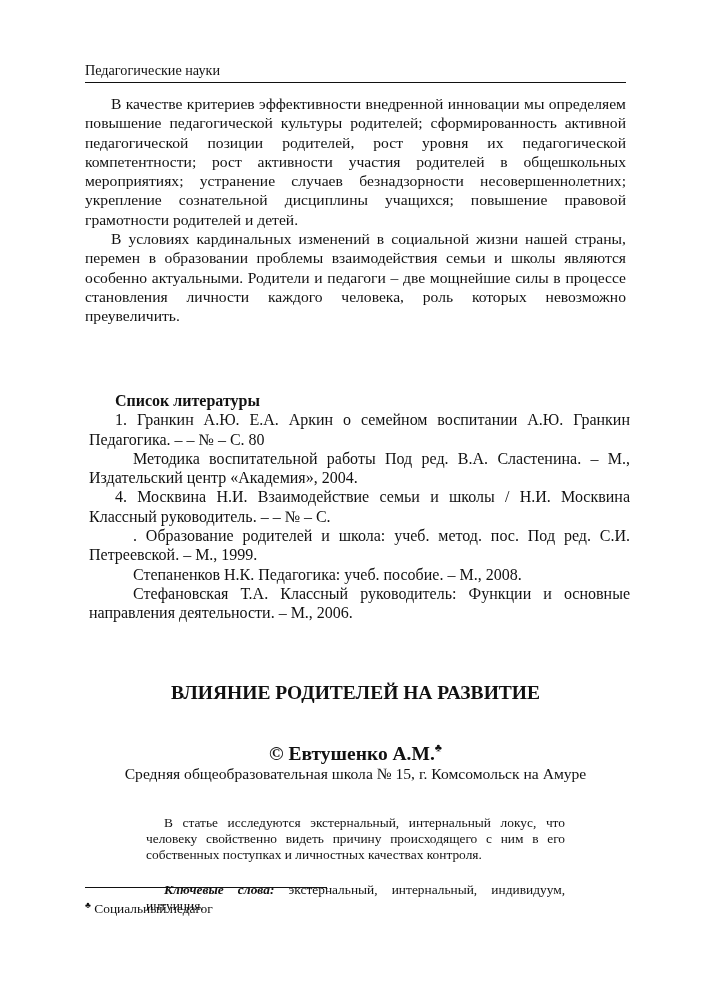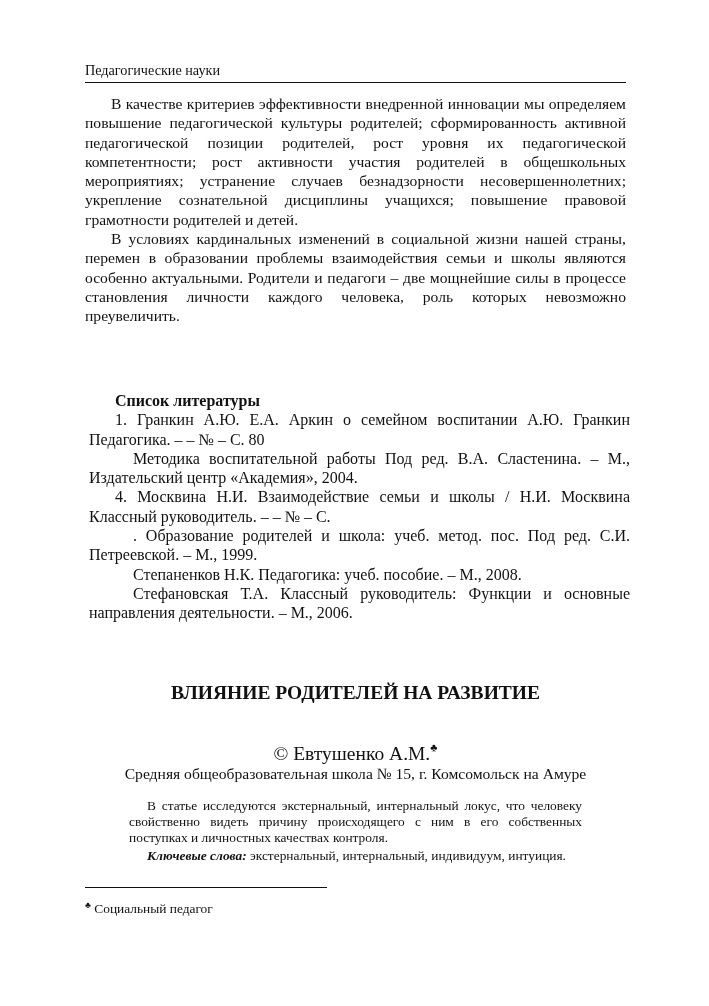--- a/index.html
+++ b/index.html
@@ -30,32 +30,32 @@
   .refs .refs-title { font-weight: bold; padding-left: 26px; margin: 0; }
   .refs p { margin: 0; text-align: justify; text-align-last: left; }
   .refs p.ref { text-indent: 26px; }
   .refs p.ref.deep { text-indent: 44px; }
   .article-title {
     position: absolute; left: 0; top: 682px; width: 541px;
     text-align: center; font-weight: bold; font-size: 19.5px; line-height: 22px;
   }
   .article-author {
     position: absolute; left: 0; top: 735px; width: 541px;
-    text-align: center; font-weight: normal; font-size: 19.5px; line-height: 24px;
+    text-align: center; font-weight: bold; font-size: 19.5px; line-height: 24px;
   }
   .article-author sup { font-size: 11px; vertical-align: 9px; }
   .affiliation {
     position: absolute; left: 0; top: 764px; width: 541px;
     text-align: center; font-size: 15.6px; line-height: 19px;
   }
   .abstract {
     position: absolute; left: 43px; top: 797px; width: 455px;
     font-size: 13.4px; line-height: 16.2px;
   }
-  .abstract p { margin: 1px; text-align: justify; text-align-last: left; text-indent: 18px; }
+  .abstract p { margin: 18px; text-align: justify; text-align-last: left; text-indent: 18px; }
   .abstract .kw-label { font-weight: bold; font-style: italic; }
   .foot-rule {
     position: absolute; left: 0; top: 887px; width: 242px; height: 0;
     border-top: 1px solid #111;
   }
   .footnote {
     position: absolute; left: 0; top: 896px; font-size: 13.4px; line-height: 19px;
   }
   .footnote sup { font-size: 9px; vertical-align: 5px; }
 </style>

